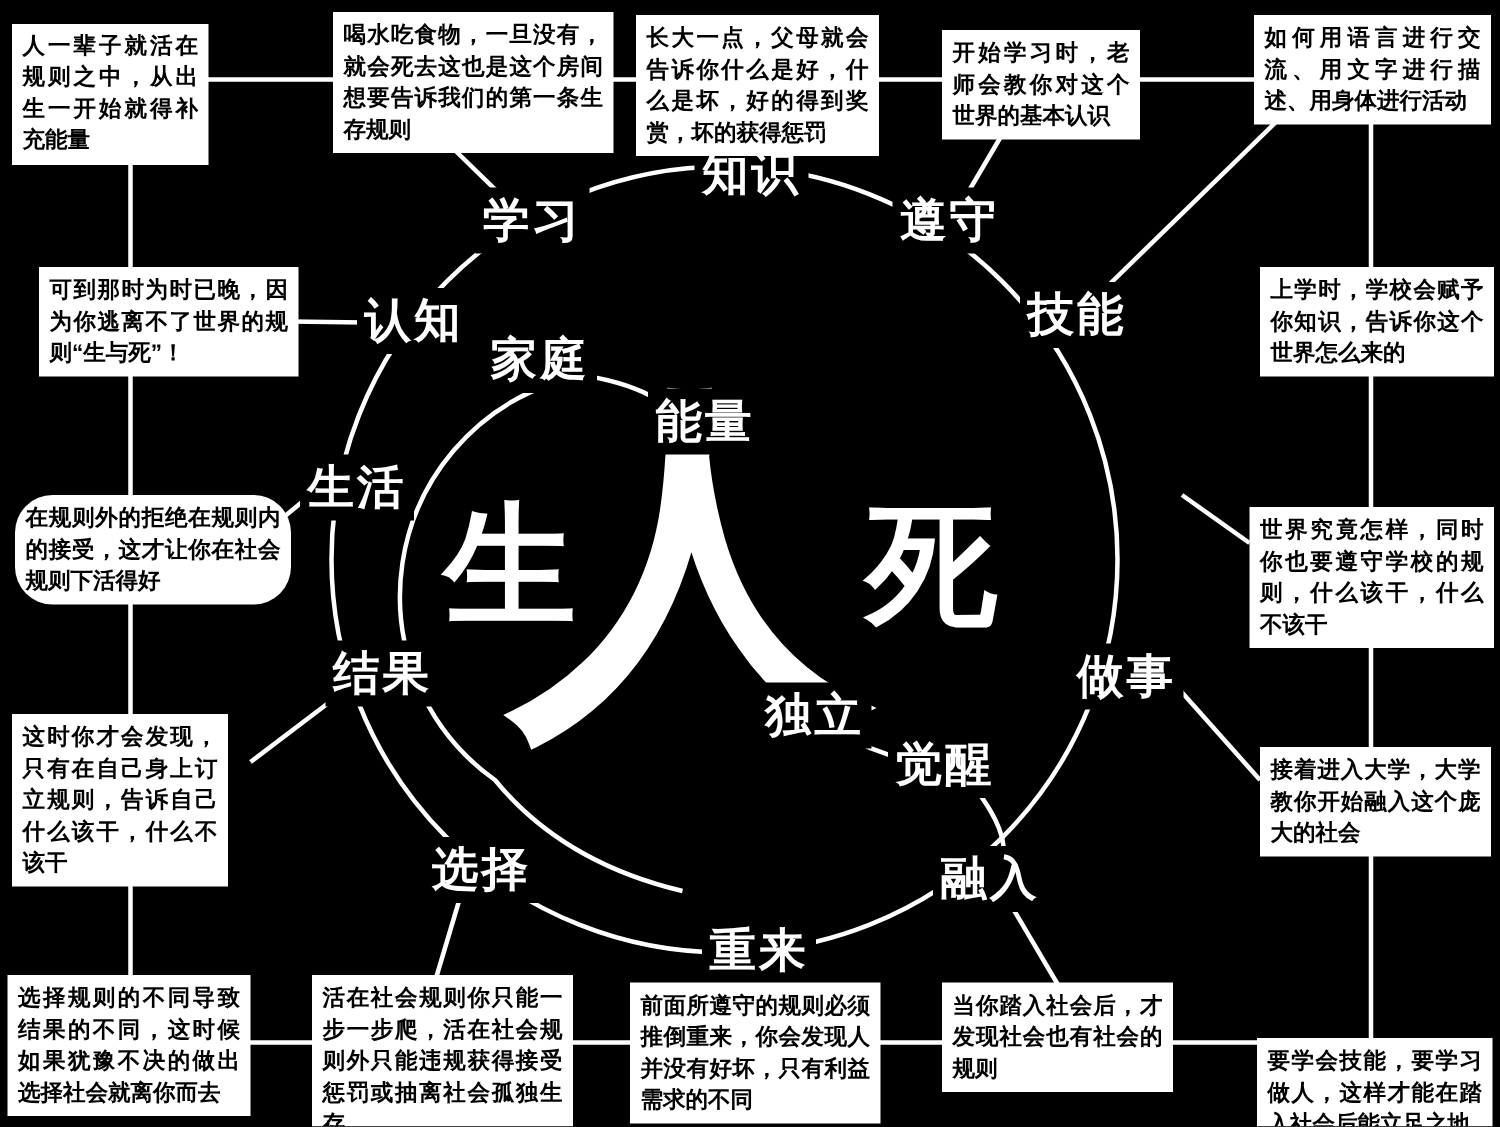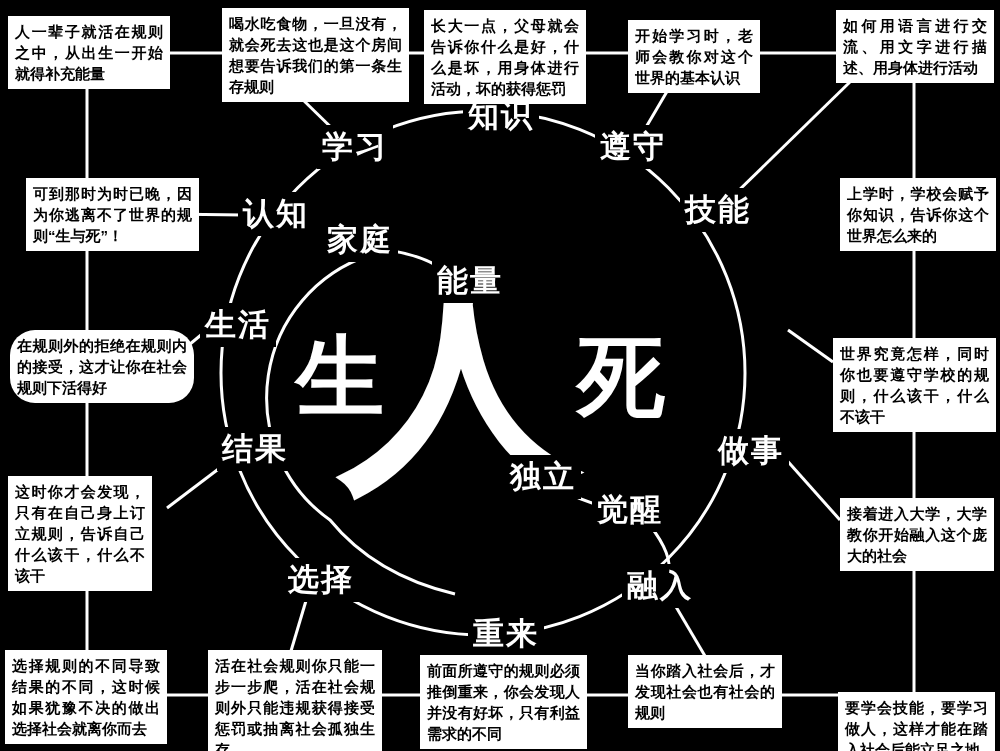--- a/index.html
+++ b/index.html
@@ -71,23 +71,23 @@
   <span class="ring-label" style="left:255px;top:449px;">结果</span>
   <span class="ring-label" style="left:238px;top:325px;">生活</span>
   <span class="ring-label" style="left:276px;top:214px;">认知</span>
   <span class="ring-label" style="left:355px;top:147px;">学习</span>
 
   <span class="ring-label" style="left:360px;top:240px;">家庭</span>
   <span class="ring-label" style="left:455px;top:281px;margin-left:15px;">能量</span>
   <span class="ring-label" style="left:543px;top:477px;">独立</span>
   <span class="ring-label" style="left:630px;top:510px;">觉醒</span>
 
-  <div class="note" style="left:8px;top:16px;width:162px;">人一辈子就活在规则之中，从出生一开始就得补充能量</div>
+  <div class="note" style="left:8px;top:16px;width:131px;font-family:Liberation Serif, serif;">人一辈子就活在规则之中，从出生一开始就得补充能量</div>
   <div class="note" style="left:222px;top:8px;width:187px;">喝水吃食物，一旦没有，就会死去这也是这个房间想要告诉我们的第一条生存规则</div>
-  <div class="note" style="left:424px;top:10px;width:162px;">长大一点，父母就会告诉你什么是好，什么是坏，用身体进行活动，坏的获得惩罚</div>
+  <div class="note" style="left:424px;top:10px;width:162px;">长大一点，父母就会告诉你什么是好，什么是坏，好的得到奖赏，坏的获得惩罚</div>
   <div class="note" style="left:628px;top:20px;width:132px;">开始学习时，老师会教你对这个世界的基本认识</div>
   <div class="note" style="left:836px;top:10px;width:158px;">如何用语言进行交流、用文字进行描述、用身体进行活动</div>
 
   <div class="note" style="left:840px;top:178px;width:156px;">上学时，学校会赋予你知识，告诉你这个世界怎么来的</div>
   <div class="note" style="left:833px;top:338px;width:163px;">世界究竟怎样，同时你也要遵守学校的规则，什么该干，什么不该干</div>
   <div class="note" style="left:840px;top:498px;width:154px;">接着进入大学，大学教你开始融入这个庞大的社会</div>
   <div class="note" style="left:838px;top:652px;width:157px;margin-top:40px;">要学会技能，要学习做人，这样才能在踏入社会后能立足之地</div>
 
   <div class="note" style="left:628px;top:655px;width:154px;">当你踏入社会后，才发现社会也有社会的规则</div>
   <div class="note" style="left:420px;top:655px;width:167px;">前面所遵守的规则必须推倒重来，你会发现人并没有好坏，只有利益需求的不同</div>

